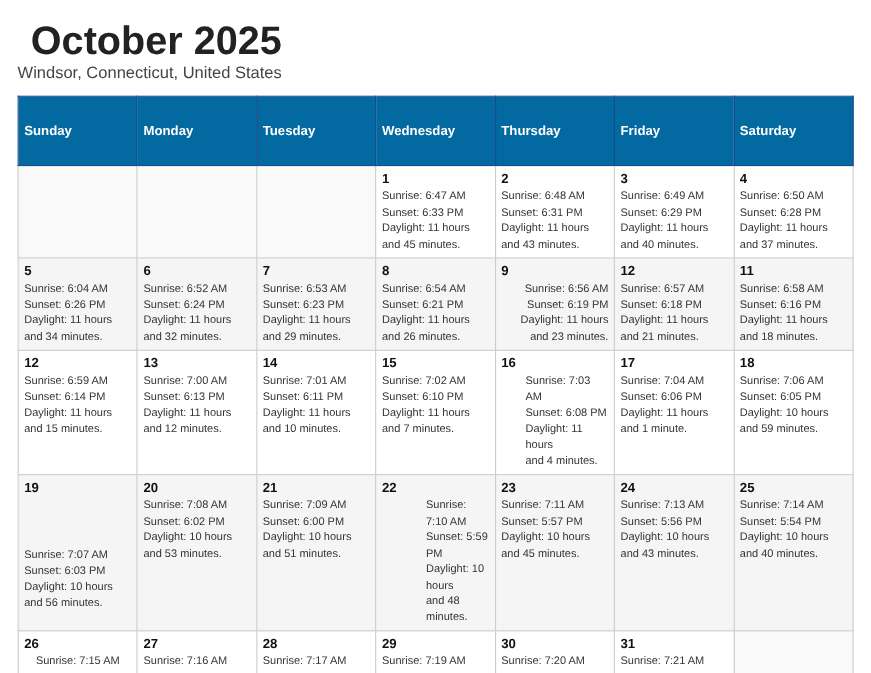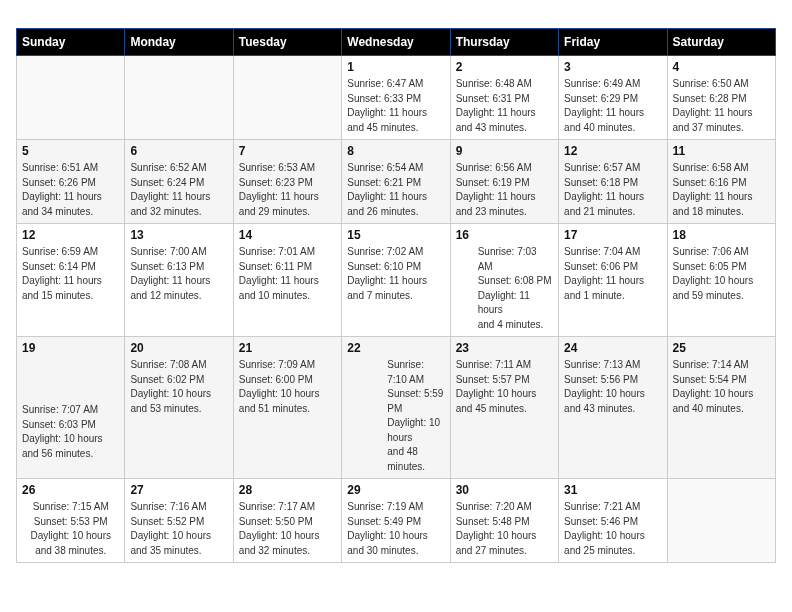--- a/index.html
+++ b/index.html
@@ -38,24 +38,24 @@
     .location {
       font-size: 15px;
       color: #444;
     }
     table {
       width: 100%;
       border-collapse: collapse;
       font-size: 11px;
     }
     thead th {
-      background: #000000;
+      background: #0369a1;
       color: #fff;
       text-align: left;
-      padding: 6px 5px;
+      padding: 24px 5px;
       font-size: 12px;
       font-weight: bold;
       border: 1px solid #1a4a8a;
     }
     tbody td {
       border: 1px solid #ccc;
       vertical-align: top;
       padding: 4px 5px;
       width: calc(100% / 7);
       min-height: 80px;
@@ -77,20 +77,24 @@
       line-height: 1.45;
     }
     .empty {
       background: #f9f9f9;
     }
   </style>
 </head>
 <body>
 
 <div class="header">
+  <div class="title-block">
+    <div class="month-title">October 2025</div>
+    <div class="location">Windsor, Connecticut, United States</div>
+  </div>
 </div>
 
 <table>
   <thead>
     <tr id="header-row">
         <th>Sunday</th>
         <th>Monday</th>
         <th>Tuesday</th>
         <th>Wednesday</th>
         <th>Thursday</th>
@@ -128,21 +132,21 @@
           <div class="day-number">4</div>
           <div class="day-info" style="white-space: pre-line;">Sunrise: 6:50 AM
 Sunset: 6:28 PM
 Daylight: 11 hours
 and 37 minutes.</div>
         </td>
       </tr>
       <tr>
         <td>
           <div class="day-number">5</div>
-          <div class="day-info" style="white-space: pre-line;">Sunrise: 6:51 AM
+          <div class="day-info" style="white-space: pre-line;">Sunrise: 6:04 AM
 Sunset: 6:26 PM
 Daylight: 11 hours
 and 34 minutes.</div>
         </td>
         <td>
           <div class="day-number">6</div>
           <div class="day-info" style="white-space: pre-line;">Sunrise: 6:52 AM
 Sunset: 6:24 PM
 Daylight: 11 hours
 and 32 minutes.</div>
@@ -156,21 +160,21 @@
         </td>
         <td>
           <div class="day-number">8</div>
           <div class="day-info" style="white-space: pre-line;">Sunrise: 6:54 AM
 Sunset: 6:21 PM
 Daylight: 11 hours
 and 26 minutes.</div>
         </td>
         <td>
           <div class="day-number">9</div>
-          <div class="day-info" style="white-space: pre-line;">Sunrise: 6:56 AM
+          <div class="day-info" style="white-space: pre-line; text-align: right;">Sunrise: 6:56 AM
 Sunset: 6:19 PM
 Daylight: 11 hours
 and 23 minutes.</div>
         </td>
         <td>
           <div class="day-number">12</div>
           <div class="day-info" style="white-space: pre-line;">Sunrise: 6:57 AM
 Sunset: 6:18 PM
 Daylight: 11 hours
 and 21 minutes.</div>

